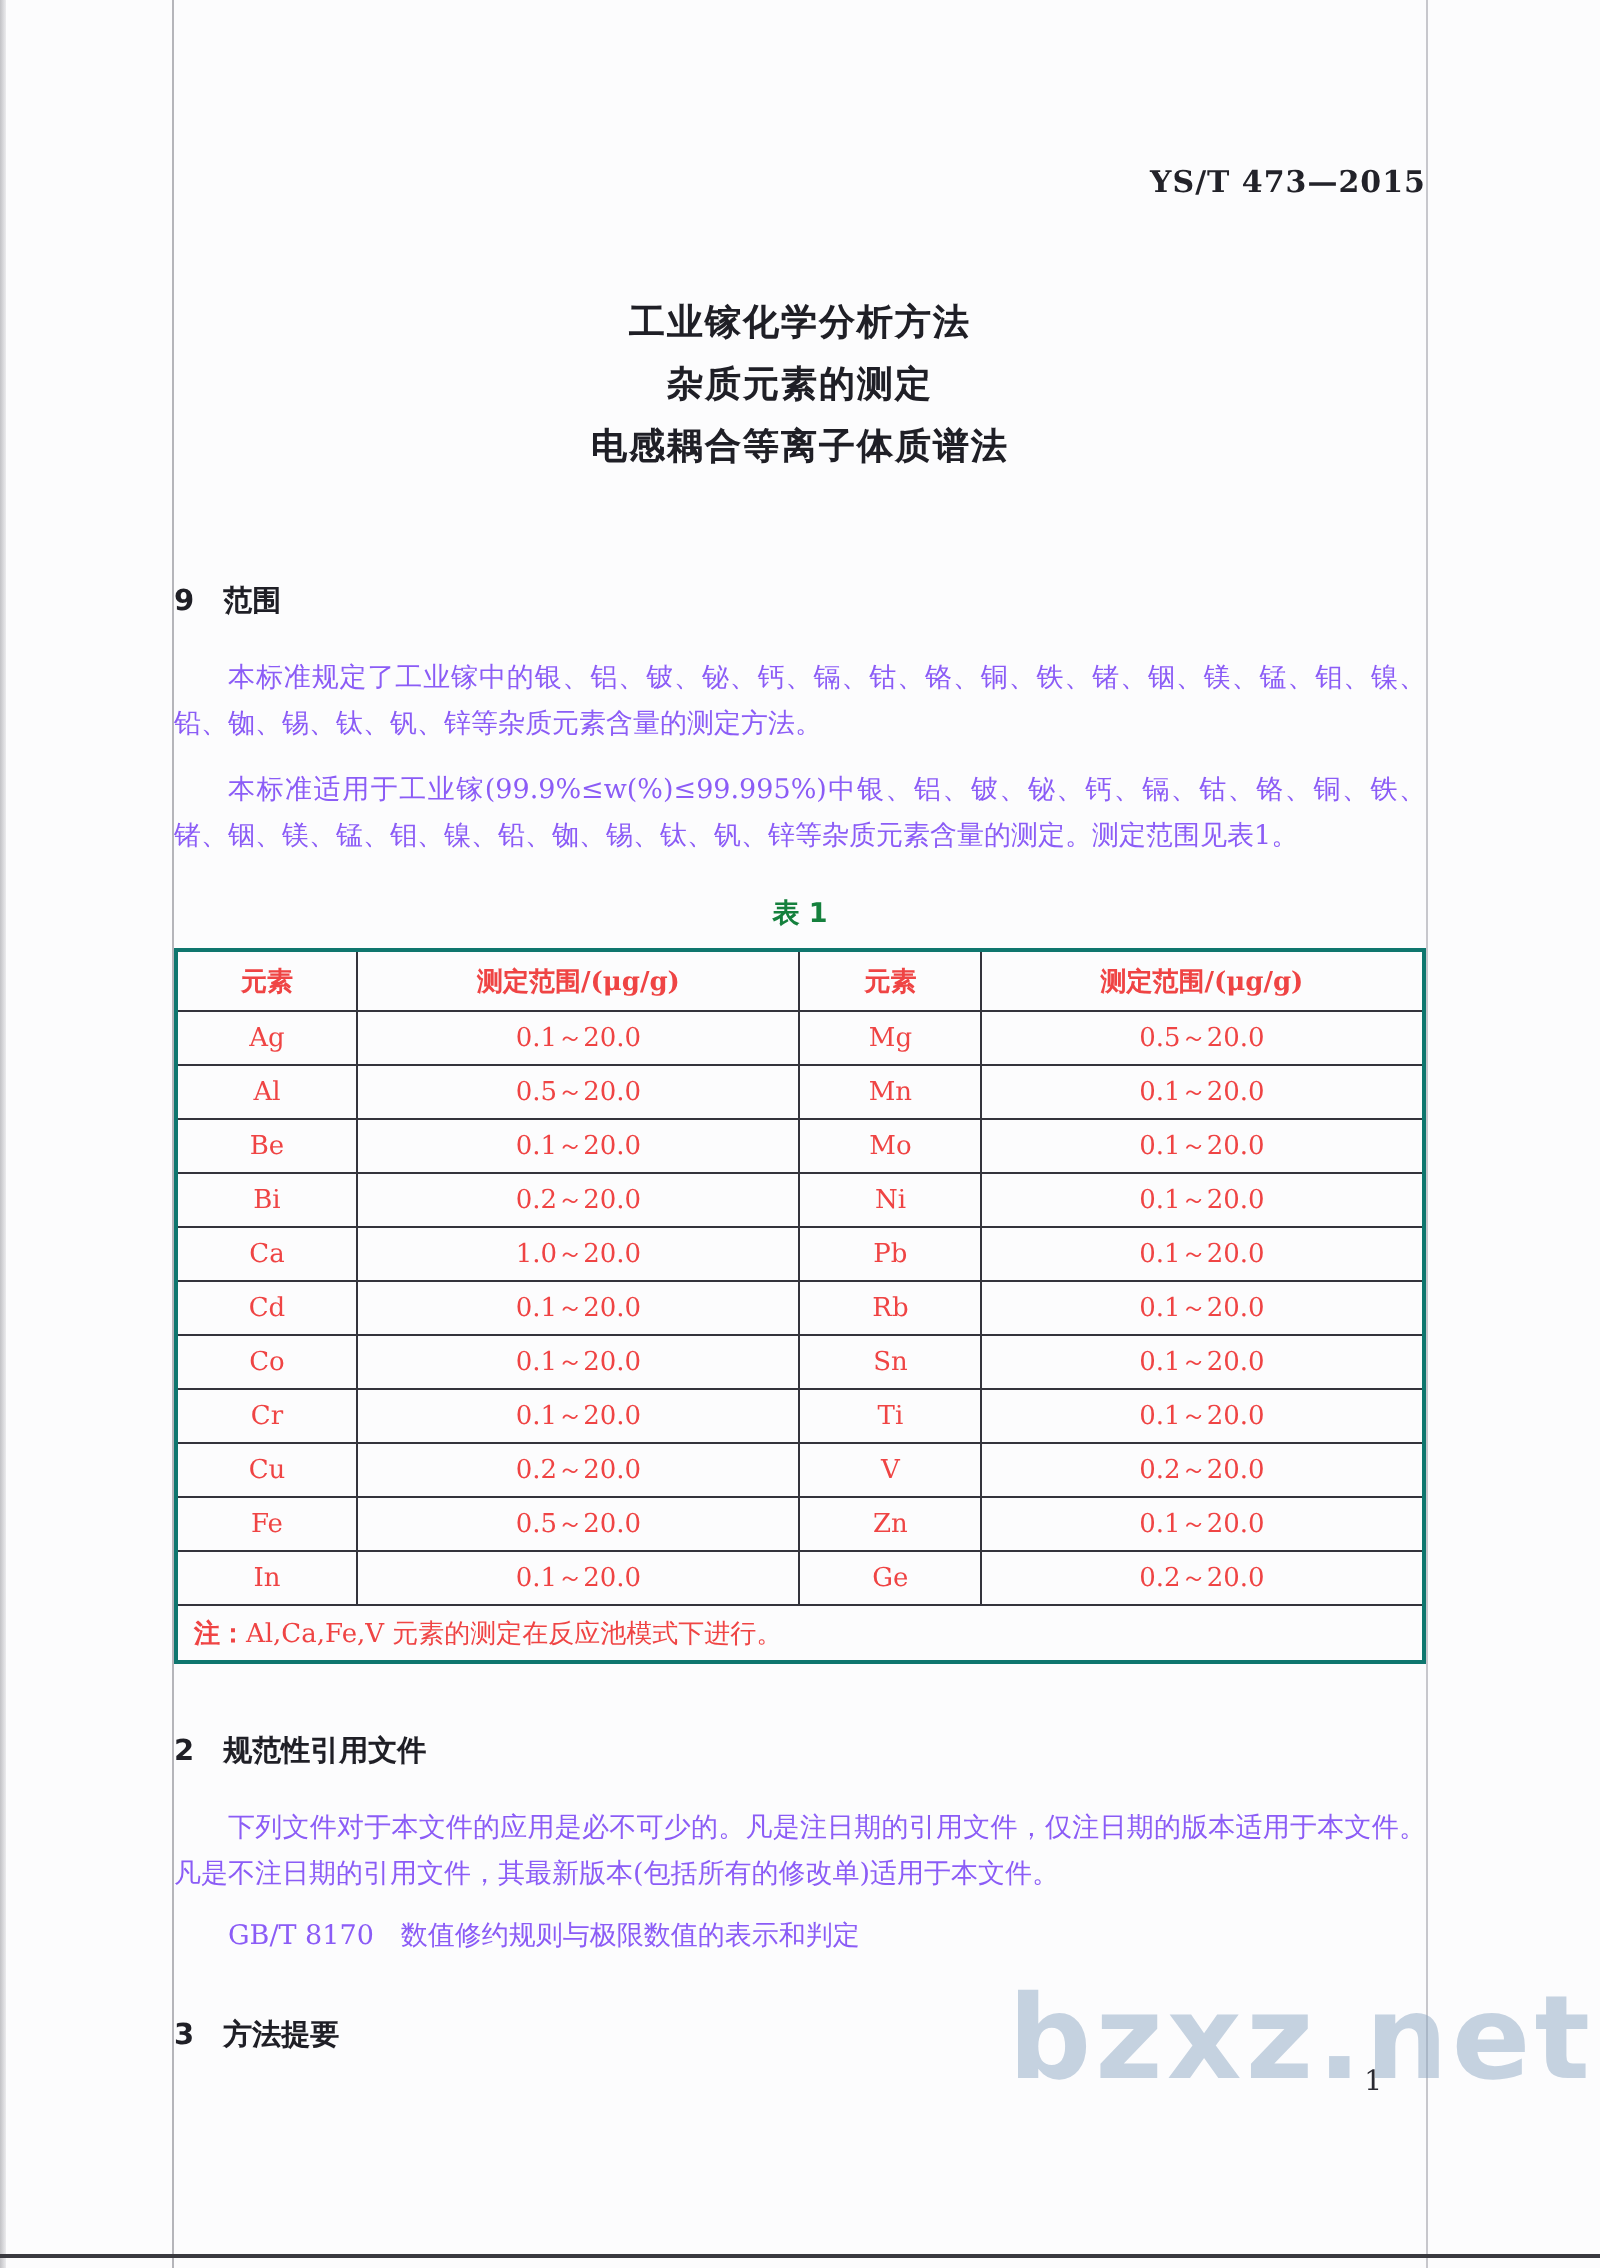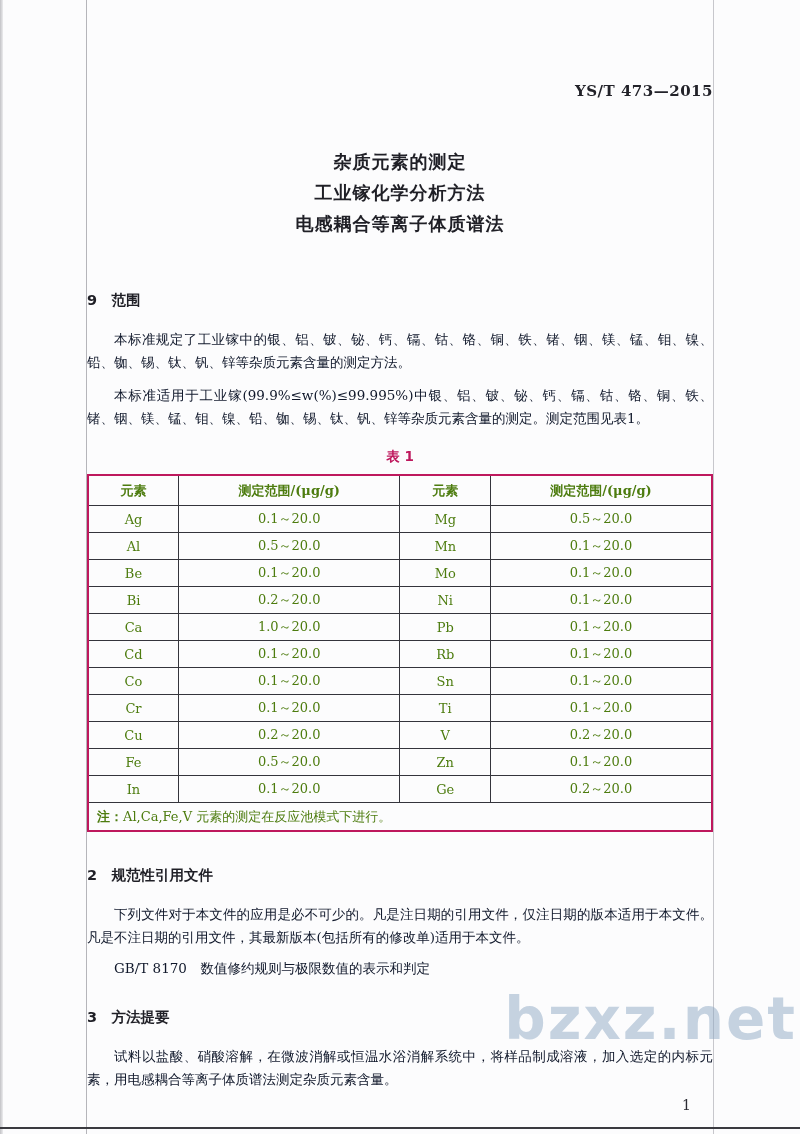--- a/index.html
+++ b/index.html
@@ -41,36 +41,36 @@
     margin:0; margin-top:52px;
     font-family:"DejaVu Sans","Liberation Sans",sans-serif;
     font-weight:700; font-size:14.5px; color:#1f1f26;
   }
   .sec.tight { margin-top:34px; }
   .sec.mid   { margin-top:28px; }
 
   .para {
     margin:18px 0 0 0;
     font-size:13.5px; line-height:23px; text-indent:2em;
-    text-align:justify; color:#0f172a;
+    text-align:justify; color:#8b5cf6;
   }
   .para.follow { margin-top:10px; }
   .para.ref { margin-top:8px; text-align:left; }
 
   .tcaption {
     margin-top:18px; text-align:center;
     font-family:"DejaVu Sans","Liberation Sans",sans-serif;
-    font-weight:700; font-size:13.5px; color:#be185d;
+    font-weight:700; font-size:13.5px; color:#15803d;
   }
 
   table.t1 {
     margin-top:8px; width:100%;
     border-collapse:collapse;
-    border:2px solid #be185d;
-    font-size:13px; color:#4d7c0f;
+    border:2px solid #0f766e;
+    font-size:13px; color:#ef4444;
   }
   table.t1 th, table.t1 td {
     border:1px solid #34343c;
     text-align:center; padding:1px 4px; height:24px;
   }
   table.t1 th { font-weight:700; height:27px; }
   table.t1 td.note { text-align:left; padding-left:8px; height:25px; }
   .note-label { font-weight:700; }
 
   .page-number {
@@ -88,22 +88,22 @@
   <div class="vline right"></div>
   <div class="hline bottom"></div>
 
   <div class="watermark">bzxz.net</div>
 
   <div class="content">
 
     <div class="doc-number">YS/T 473—2015</div>
 
     <div class="title">
+      <div class="title-line">工业镓化学分析方法</div>
       <div class="title-line">杂质元素的测定</div>
-      <div class="title-line">工业镓化学分析方法</div>
       <div class="title-line">电感耦合等离子体质谱法</div>
     </div>
 
     <h2 class="sec">9　范围</h2>
     <p class="para">本标准规定了工业镓中的银、铝、铍、铋、钙、镉、钴、铬、铜、铁、锗、铟、镁、锰、钼、镍、铅、铷、锡、钛、钒、锌等杂质元素含量的测定方法。</p>
     <p class="para follow">本标准适用于工业镓(99.9%≤w(%)≤99.995%)中银、铝、铍、铋、钙、镉、钴、铬、铜、铁、锗、铟、镁、锰、钼、镍、铅、铷、锡、钛、钒、锌等杂质元素含量的测定。测定范围见表1。</p>
 
     <div class="tcaption">表 1</div>
 
     <table class="t1">
@@ -192,18 +192,17 @@
           <td class="note" colspan="4"><span class="note-label">注：</span><span>Al,Ca,Fe,V 元素的测定在反应池模式下进行。</span></td>
         </tr>
       </tbody>
     </table>
 
     <h2 class="sec tight">2　规范性引用文件</h2>
     <p class="para">下列文件对于本文件的应用是必不可少的。凡是注日期的引用文件，仅注日期的版本适用于本文件。凡是不注日期的引用文件，其最新版本(包括所有的修改单)适用于本文件。</p>
     <p class="para ref">GB/T 8170　数值修约规则与极限数值的表示和判定</p>
 
     <h2 class="sec mid">3　方法提要</h2>
-    <p class="para">试料以盐酸、硝酸溶解，在微波消解或恒温水浴消解系统中，将样品制成溶液，加入选定的内标元素，用电感耦合等离子体质谱法测定杂质元素含量。</p>
 
     <div class="page-number">1</div>
 
   </div>
 </div>
 
 </body></html>

